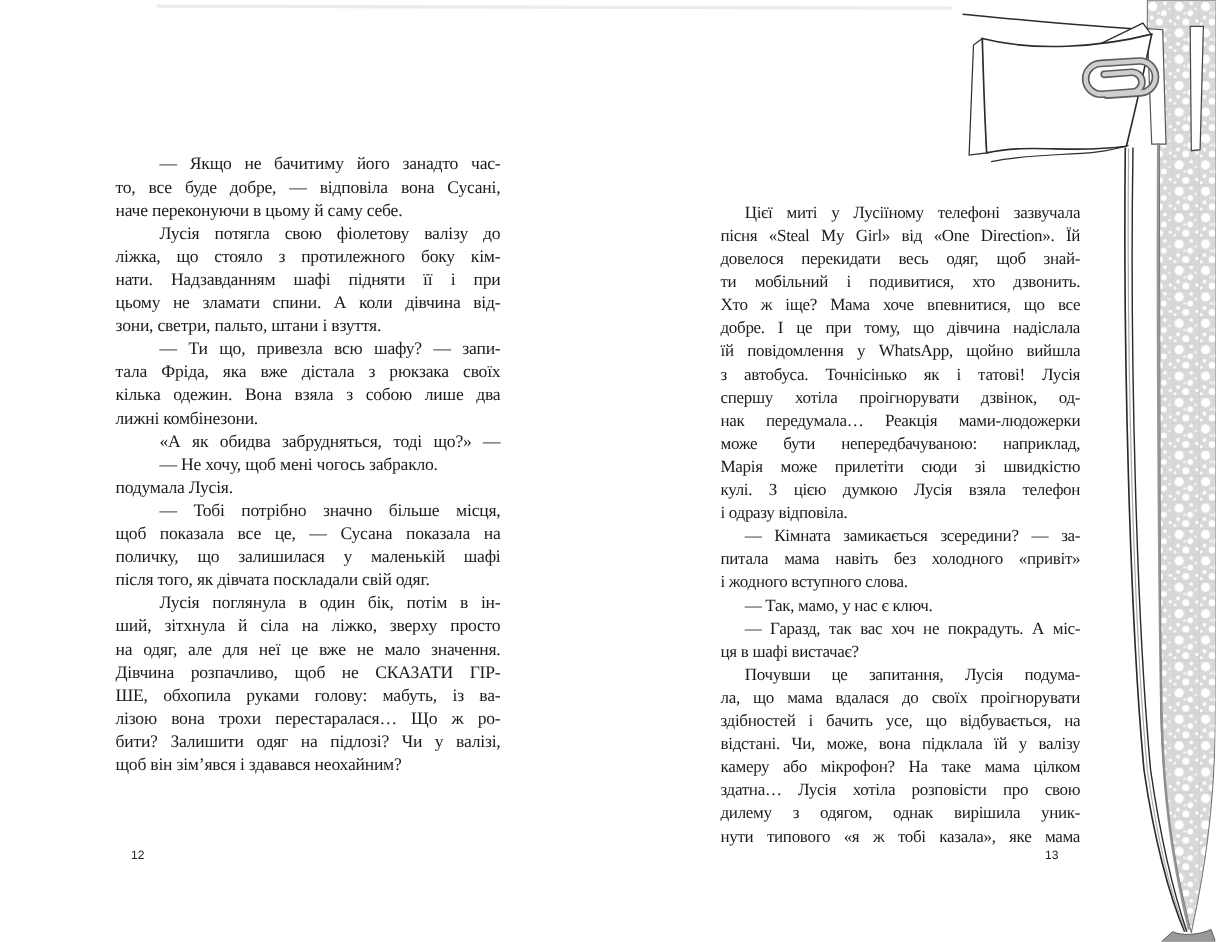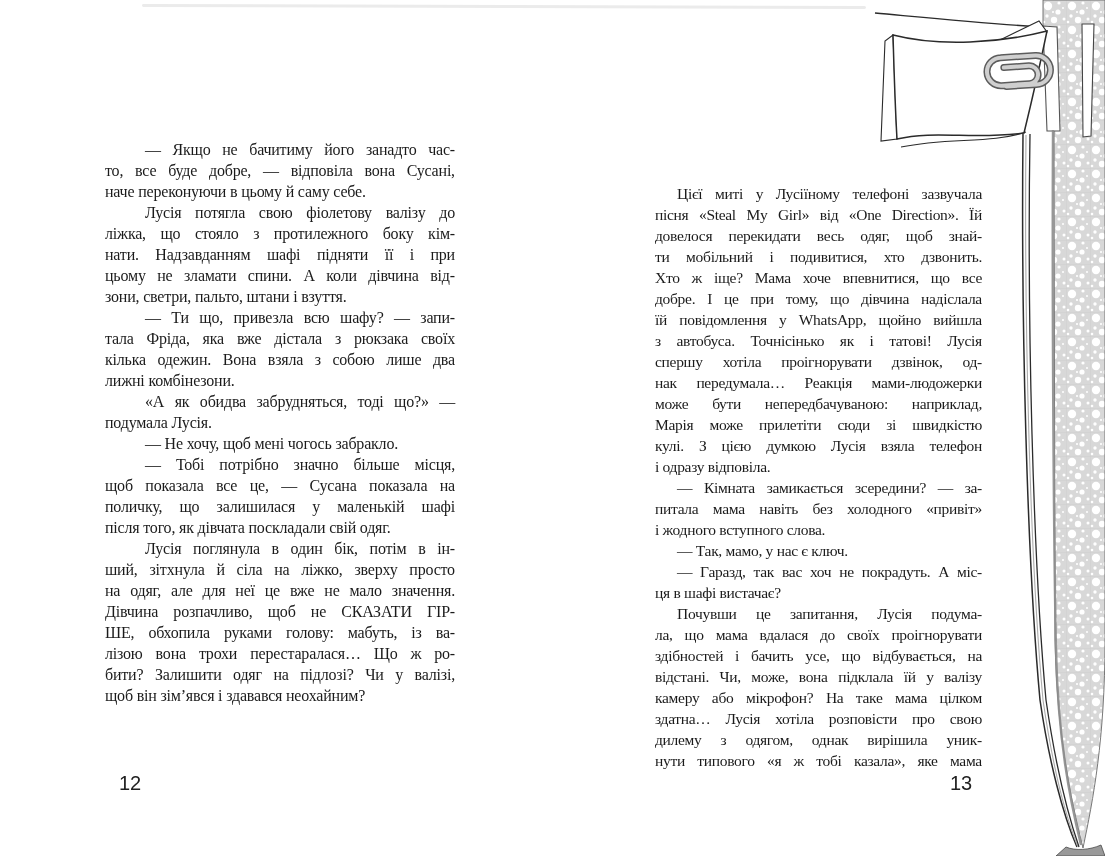--- a/index.html
+++ b/index.html
@@ -12,21 +12,21 @@
   .text-col{position:absolute;top:139px;}
   .col-left{left:105px;width:350px;font-size:16px;letter-spacing:-0.2px;}
   .col-right{left:655px;width:327px;font-size:15.5px;letter-spacing:-0.3px;margin-top:44px;}
   .line{height:21px;line-height:21px;white-space:pre;overflow:visible;}
   .line.just{display:flex;justify-content:space-between;align-items:baseline;white-space:pre;}
   .col-left .line.indent{padding-left:40px;}
   .col-right .line.indent{padding-left:22px;}
   .pagenum{
     position:absolute;top:772px;
     font-family:"Liberation Sans","DejaVu Sans",sans-serif;
-    font-size:20px;color:#222;
+    font-size:11px;color:#222;
   }
   #pn-left{left:119px;}
   #pn-right{left:950px;width:34px;text-align:left;}
   .top-smudge{
     position:absolute;left:142px;top:5px;width:724px;height:3px;
     background:#ebebeb;border-radius:2px;transform:rotate(0.15deg);
   }
   #edge-art{position:absolute;top:0;right:0;width:255px;height:856px;}
 </style>
 </head>
@@ -41,22 +41,22 @@
     <div class="line indent just"><span>Лусія</span><span>потягла</span><span>свою</span><span>фіолетову</span><span>валізу</span><span>до</span></div>
     <div class="line just"><span>ліжка,</span><span>що</span><span>стояло</span><span>з</span><span>протилежного</span><span>боку</span><span>кім-</span></div>
     <div class="line just"><span>нати.</span><span>Надзавданням</span><span>шафі</span><span>підняти</span><span>її</span><span>і</span><span>при</span></div>
     <div class="line just"><span>цьому</span><span>не</span><span>зламати</span><span>спини.</span><span>А</span><span>коли</span><span>дівчина</span><span>від-</span></div>
     <div class="line">зони, светри, пальто, штани і взуття.</div>
     <div class="line indent just"><span>—</span><span>Ти</span><span>що,</span><span>привезла</span><span>всю</span><span>шафу?</span><span>—</span><span>запи-</span></div>
     <div class="line just"><span>тала</span><span>Фріда,</span><span>яка</span><span>вже</span><span>дістала</span><span>з</span><span>рюкзака</span><span>своїх</span></div>
     <div class="line just"><span>кілька</span><span>одежин.</span><span>Вона</span><span>взяла</span><span>з</span><span>собою</span><span>лише</span><span>два</span></div>
     <div class="line">лижні комбінезони.</div>
     <div class="line indent just"><span>«А</span><span>як</span><span>обидва</span><span>забрудняться,</span><span>тоді</span><span>що?»</span><span>—</span></div>
+    <div class="line indent">— Не хочу, щоб мені чогось забракло.</div>
     <div class="line">подумала Лусія.</div>
-    <div class="line indent">— Не хочу, щоб мені чогось забракло.</div>
     <div class="line indent just"><span>—</span><span>Тобі</span><span>потрібно</span><span>значно</span><span>більше</span><span>місця,</span></div>
     <div class="line just"><span>щоб</span><span>показала</span><span>все</span><span>це,</span><span>—</span><span>Сусана</span><span>показала</span><span>на</span></div>
     <div class="line just"><span>поличку,</span><span>що</span><span>залишилася</span><span>у</span><span>маленькій</span><span>шафі</span></div>
     <div class="line">після того, як дівчата поскладали свій одяг.</div>
     <div class="line indent just"><span>Лусія</span><span>поглянула</span><span>в</span><span>один</span><span>бік,</span><span>потім</span><span>в</span><span>ін-</span></div>
     <div class="line just"><span>ший,</span><span>зітхнула</span><span>й</span><span>сіла</span><span>на</span><span>ліжко,</span><span>зверху</span><span>просто</span></div>
     <div class="line just"><span>на</span><span>одяг,</span><span>але</span><span>для</span><span>неї</span><span>це</span><span>вже</span><span>не</span><span>мало</span><span>значення.</span></div>
     <div class="line just"><span>Дівчина</span><span>розпачливо,</span><span>щоб</span><span>не</span><span>СКАЗАТИ</span><span>ГІР-</span></div>
     <div class="line just"><span>ШЕ,</span><span>обхопила</span><span>руками</span><span>голову:</span><span>мабуть,</span><span>із</span><span>ва-</span></div>
     <div class="line just"><span>лізою</span><span>вона</span><span>трохи</span><span>перестаралася…</span><span>Що</span><span>ж</span><span>ро-</span></div>

